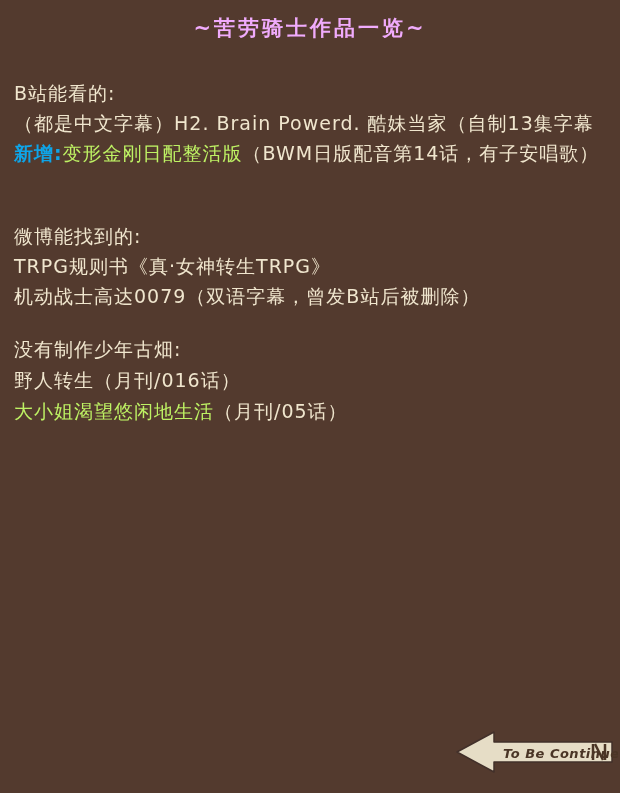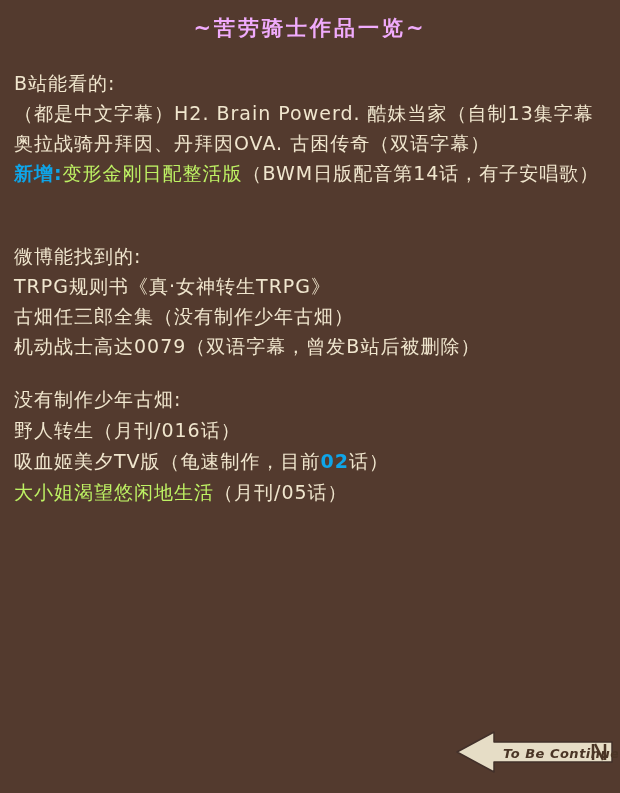--- a/index.html
+++ b/index.html
@@ -19,21 +19,21 @@
     font-weight:bold;
     color:#f0abfc;
   }
   .content {
     padding-left:14px;
     font-size:19px;
     line-height:30px;
     letter-spacing:1px;
     white-space:nowrap;
   }
-  .section-bilibili { margin-top:26px; }
+  .section-bilibili { margin-top:36px; }
   .section-weibo    { margin-top:53px; }
   .section-wip      { margin-top:23px; line-height:31px; }
   .line { height:30px; }
   .section-wip .line { height:31px; }
   .red    { color:#0ea5e9;font-weight:bold; }
   .yellow { color:#bef264; }
   .gap { display:inline-block; width:90px; }
   .tbc-arrow {
     position:absolute;
     left:453px; top:728px;
@@ -43,35 +43,32 @@
 </head>
 <body>
 
 <div class="page-title">~苦劳骑士作品一览~</div>
 
 <div class="content">
 
   <div class="section-bilibili">
     <div class="line">B站能看的:</div>
     <div class="line">（都是中文字幕）H2. Brain Powerd. 酷妹当家（自制13集字幕</div>
-    <div class="line">奥拉战骑丹拜因、丹拜因OVA. 古困传奇（双语字幕）</div>
     <div class="line"><span class="red">新增:</span><span class="yellow">变形金刚日配整活版</span><span>（BWM日版配音第14话，有子安唱歌）</span></div>
   </div>
 
   <div class="section-weibo">
     <div class="line">微博能找到的:</div>
     <div class="line">TRPG规则书《真·女神转生TRPG》</div>
-    <div class="line">古畑任三郎全集（没有制作少年古畑）</div>
     <div class="line">机动战士高达0079（双语字幕，曾发B站后被删除）</div>
   </div>
 
   <div class="section-wip">
     <div class="line">没有制作少年古畑:</div>
     <div class="line">野人转生（月刊/016话）</div>
-    <div class="line"><span>吸血姬美夕TV版（龟速制作，目前</span><span class="red">02</span><span>话）</span></div>
     <div class="line"><span class="yellow">大小姐渴望悠闲地生活</span><span>（月刊/05话）</span></div>
   </div>
 
 </div>
 
 <svg class="tbc-arrow" viewBox="0 0 165 48" xmlns="http://www.w3.org/2000/svg">
   <path d="M4,24 L41,4 L41,14 L159,14 L159,34 L41,34 L41,44 Z" fill="#e6ddc6" stroke="#42302a" stroke-width="1.5" stroke-linejoin="round"></path>
   <text x="50" y="30" font-size="13" font-style="italic" font-weight="bold" fill="#4a3526" font-family="DejaVu Sans, sans-serif" letter-spacing="0.5">To Be Continued</text>
   <g stroke="#4a3526" stroke-width="2.5" fill="none">
     <line x1="140" y1="16" x2="140" y2="32"></line>

